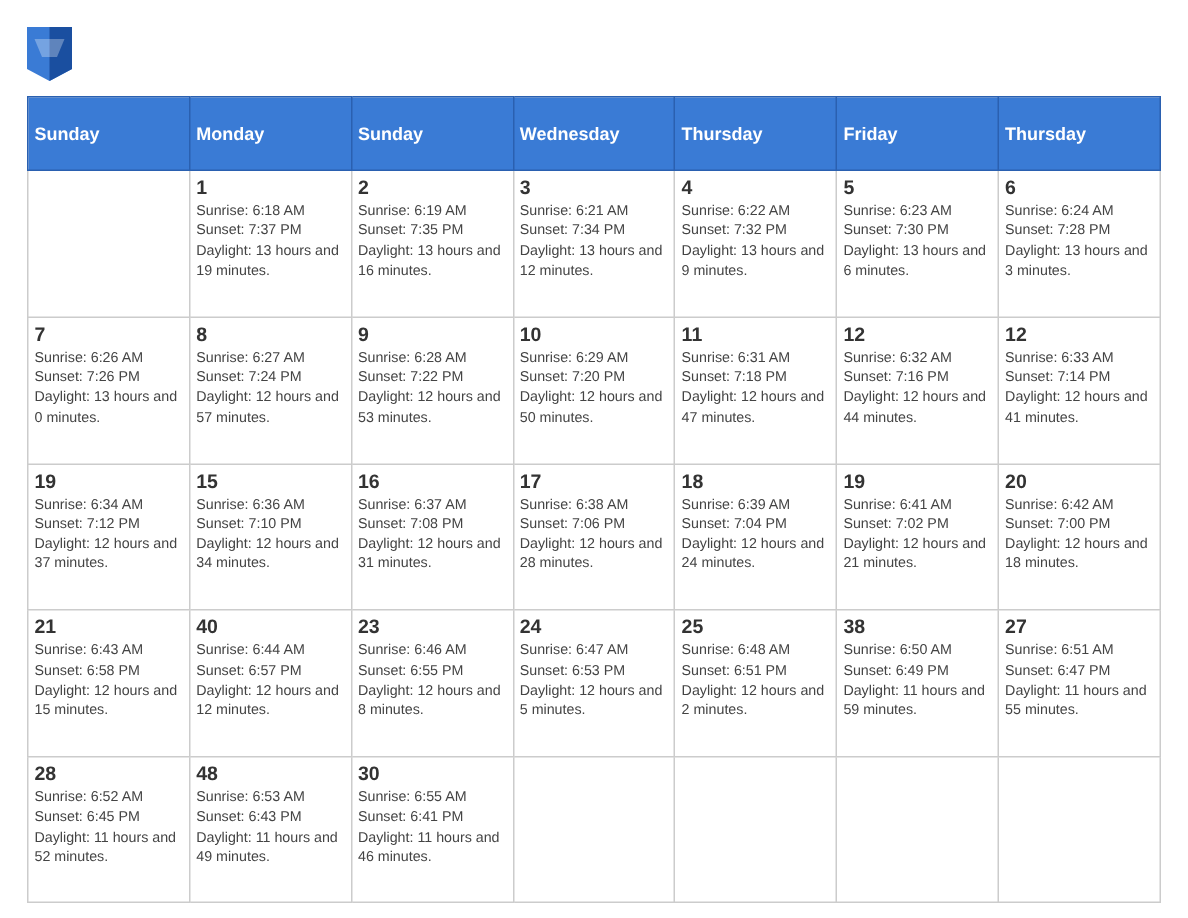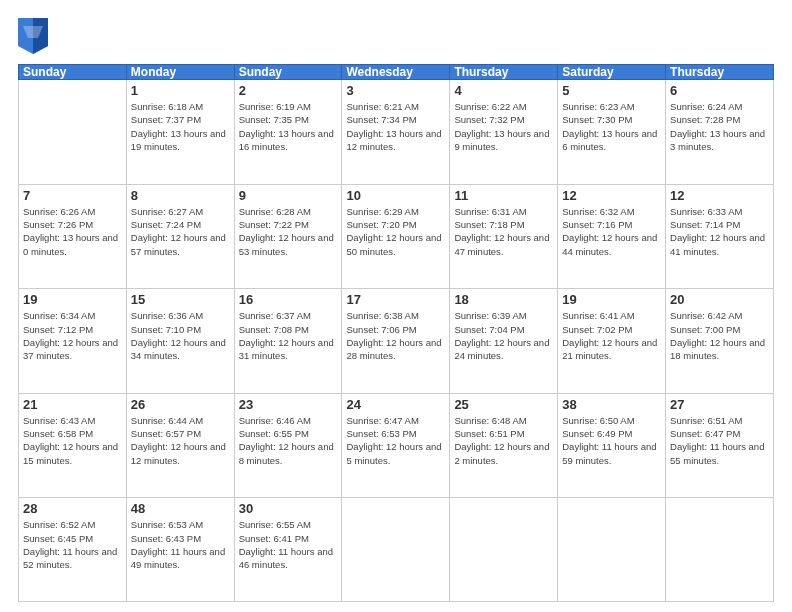--- a/index.html
+++ b/index.html
@@ -62,21 +62,21 @@
     .calendar-table {
       width: 100%;
       border-collapse: collapse;
       flex: 1;
     }
     .calendar-table th {
       background: #3a7bd5;
       color: #fff;
       font-size: 12px;
       font-weight: bold;
-      padding: 0 4px;
+      padding: 17px 4px;
       text-align: left;
       border: 1px solid #2a60b0;
     }
     .calendar-table td {
       border: 1px solid #ccc;
       vertical-align: top;
       padding: 3px 4px;
       width: 108px;
       background: #fff;
     }
@@ -125,21 +125,21 @@
   </div>
 
   <table class="calendar-table">
     <thead>
       <tr>
       <th>Sunday</th>
           <th>Monday</th>
           <th>Sunday</th>
           <th>Wednesday</th>
           <th>Thursday</th>
-          <th>Saturday</th>
+          <th>Friday</th>
           <th>Thursday</th>
         </tr>
     </thead>
     <tbody id="calendar-body">
     <tr class="week-row">
           <td class="empty-cell"></td>
           <td>
             <span class="day-number">1</span>
             <div class="day-info">Sunrise: 6:18 AM<br>Sunset: 7:37 PM<br>Daylight: 13 hours and 19 minutes.</div>
           </td>
@@ -223,21 +223,21 @@
             <span class="day-number">20</span>
             <div class="day-info">Sunrise: 6:42 AM<br>Sunset: 7:00 PM<br>Daylight: 12 hours and 18 minutes.</div>
           </td>
         </tr>
         <tr class="week-row">
           <td>
             <span class="day-number">21</span>
             <div class="day-info">Sunrise: 6:43 AM<br>Sunset: 6:58 PM<br>Daylight: 12 hours and 15 minutes.</div>
           </td>
           <td>
-            <span class="day-number">26</span>
+            <span class="day-number">40</span>
             <div class="day-info">Sunrise: 6:44 AM<br>Sunset: 6:57 PM<br>Daylight: 12 hours and 12 minutes.</div>
           </td>
           <td>
             <span class="day-number">23</span>
             <div class="day-info">Sunrise: 6:46 AM<br>Sunset: 6:55 PM<br>Daylight: 12 hours and 8 minutes.</div>
           </td>
           <td>
             <span class="day-number">24</span>
             <div class="day-info">Sunrise: 6:47 AM<br>Sunset: 6:53 PM<br>Daylight: 12 hours and 5 minutes.</div>
           </td>

